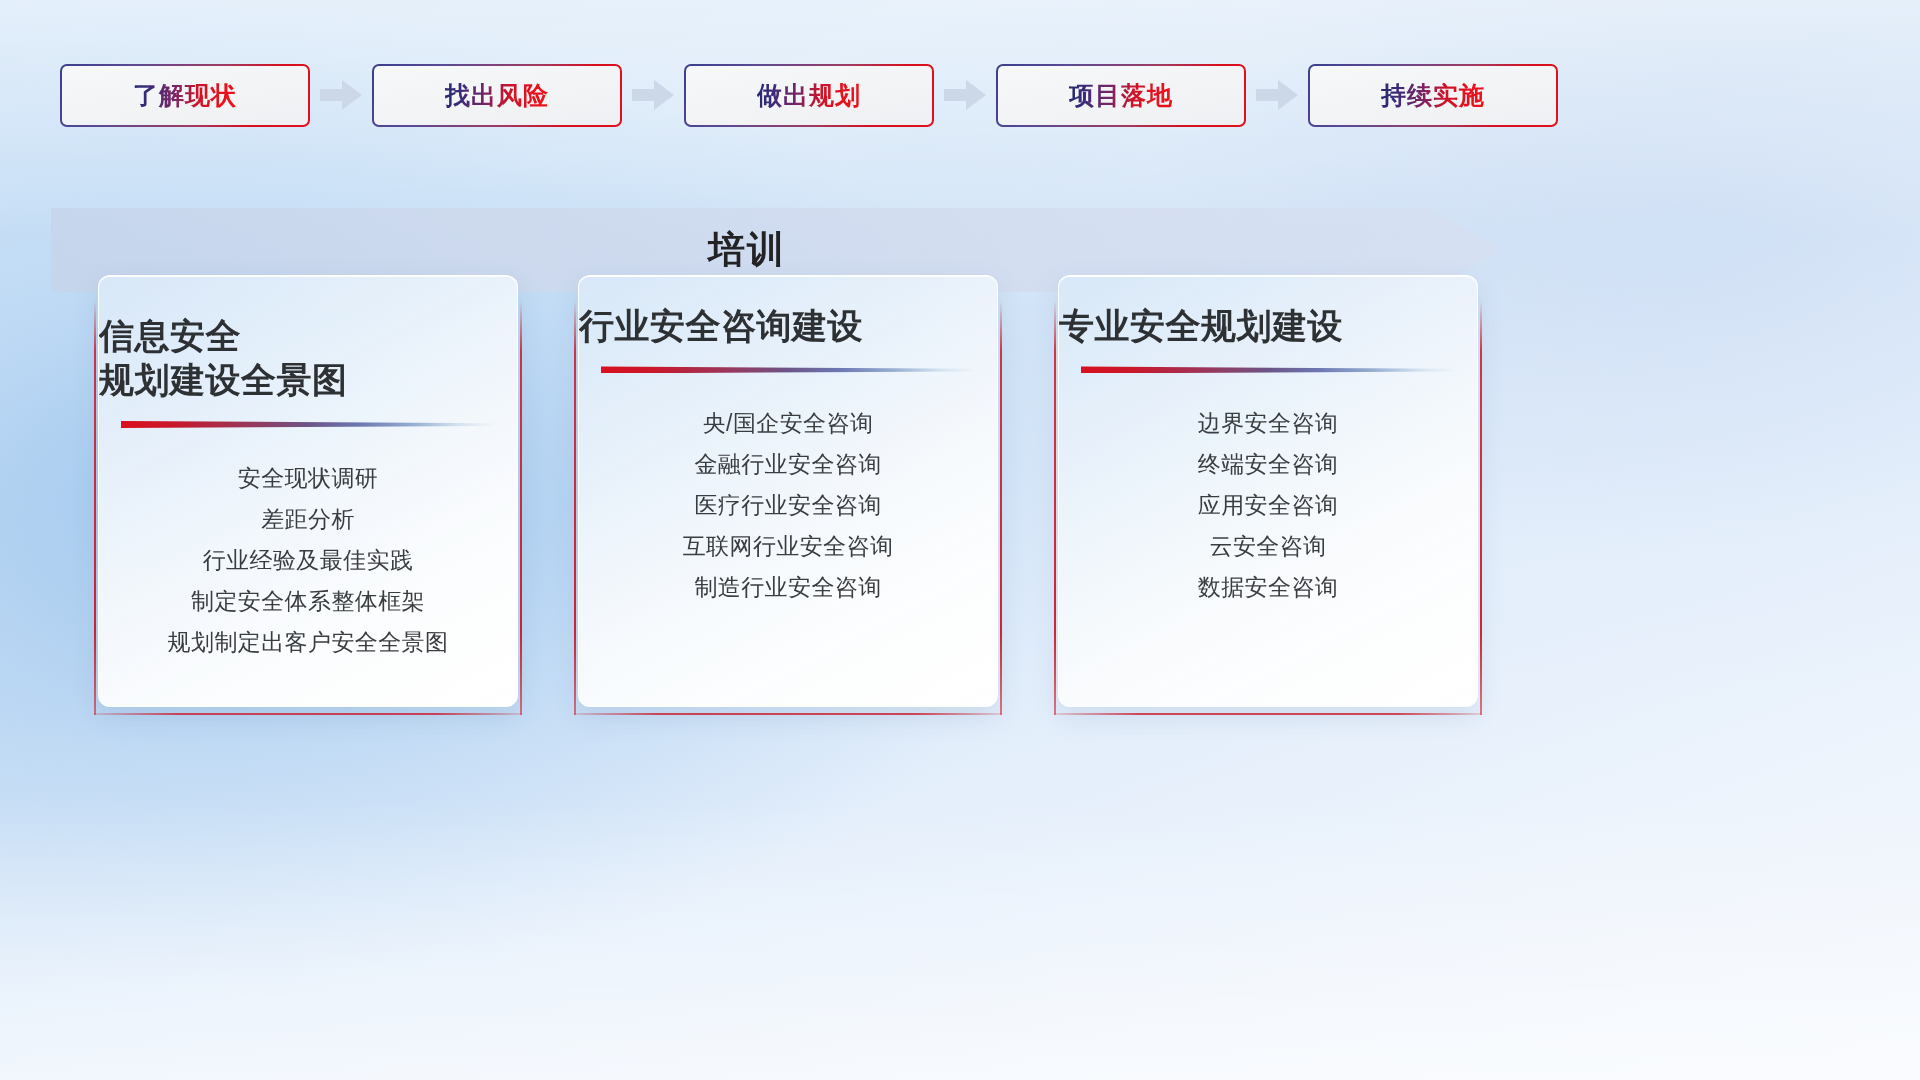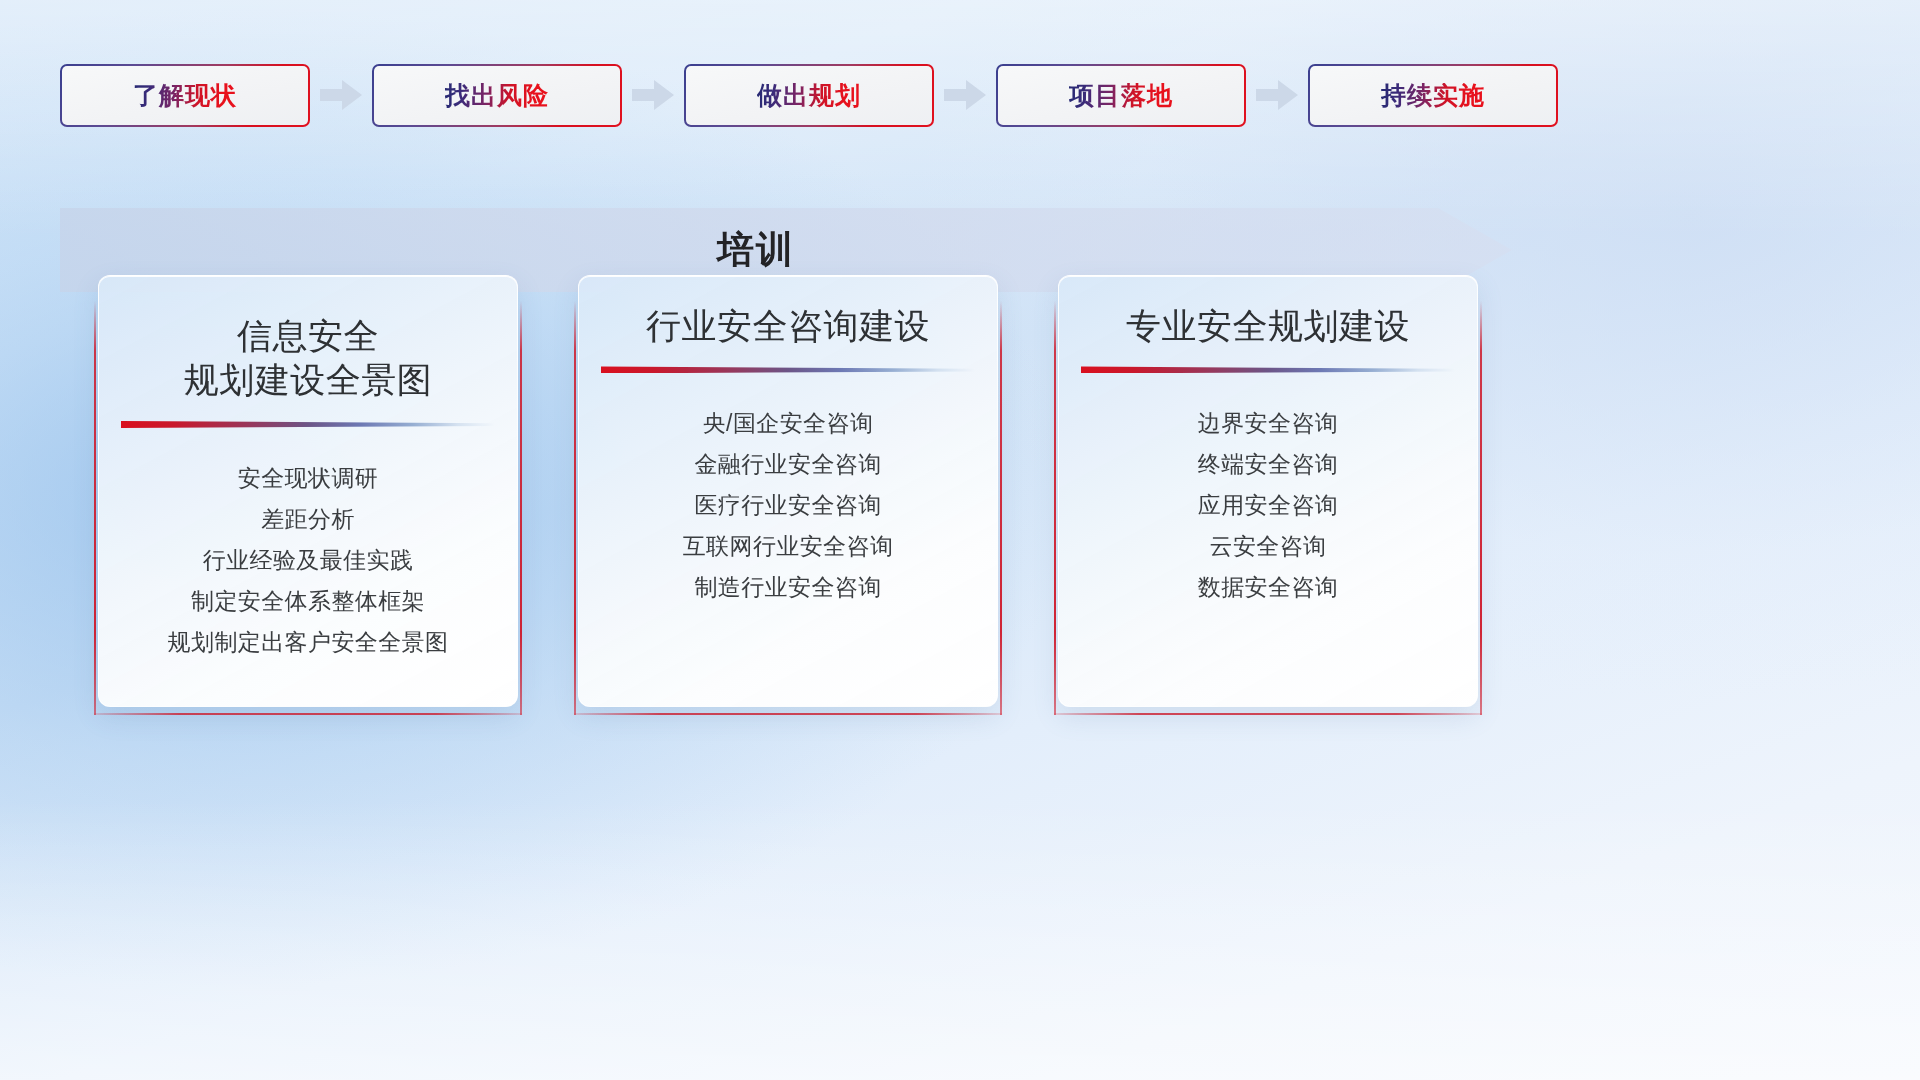--- a/index.html
+++ b/index.html
@@ -76,21 +76,21 @@
     height: 36px;
     display: flex;
     align-items: center;
     justify-content: center;
   }
   .step-arrow svg { display:block; }
 
   
   #banner {
     position: absolute;
-    left: 60px;
+    left: 51px;
     top: 208px;
     width: 1452px;
     height: 84px;
     z-index: 2;
   }
   #banner svg { display:block; width:100%; height:100%; }
   #banner-label {
     position: absolute;
     left: 0; top: 0;
     width: 1392px;
@@ -150,23 +150,23 @@
         #ffffff 100%);
     box-shadow: 0 10px 26px rgba(90,125,170,0.16), inset 0 1px 0 rgba(255,255,255,0.9);
     display: flex;
     flex-direction: column;
     align-items: center;
     overflow: hidden;
   }
   .card-title {
     margin-top: 38px;
     width: 100%;
-    text-align: center;
+    text-align: left;
     font-size: 35px;
-    font-weight: 400;
+    font-weight: 700;
     line-height: 1.27;
     color: #2e3134;
     letter-spacing: 0.5px;
     white-space: pre-line;
   }
   .card-title.single { margin-top: 28px; }
 
   .card-divider {
     margin-top: 18px;
     width: 374px;

